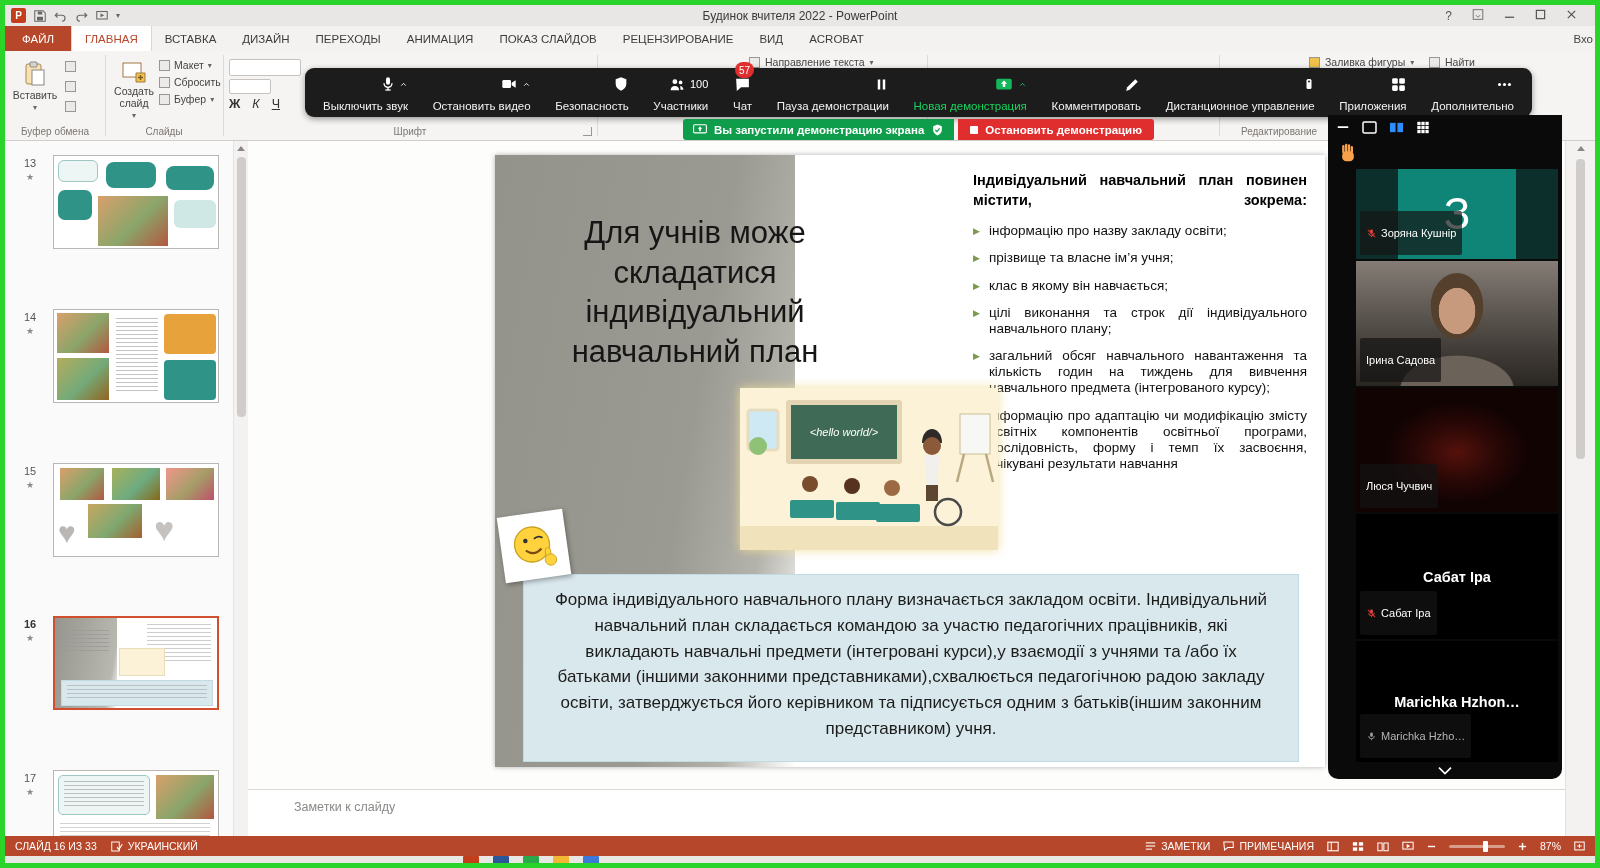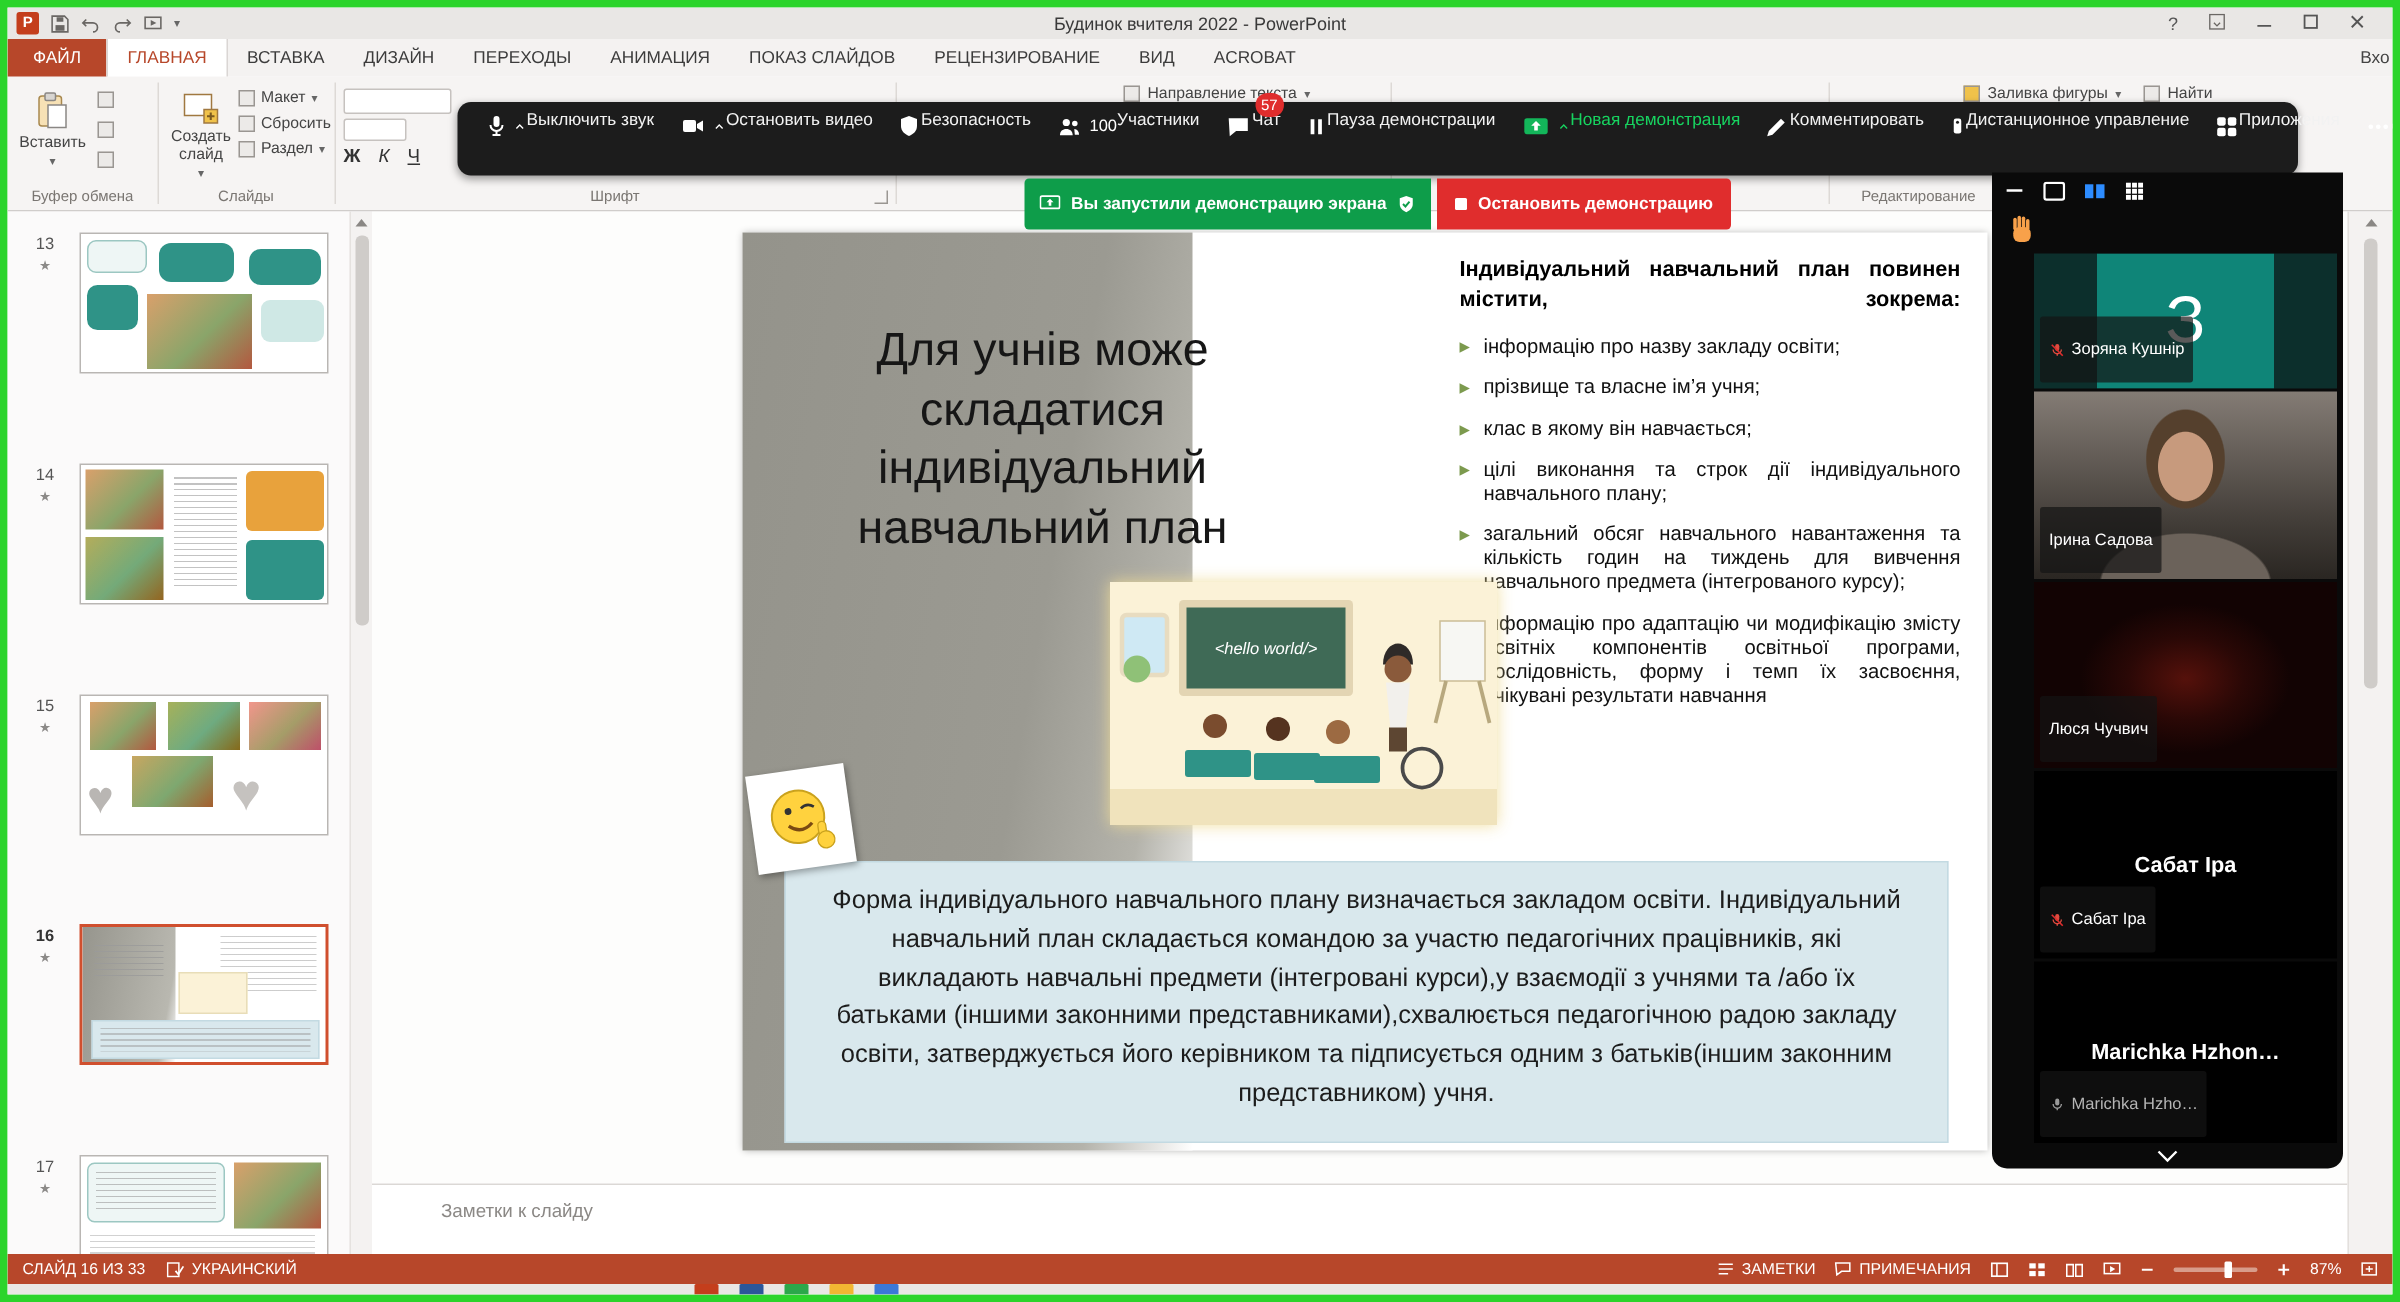--- a/index.html
+++ b/index.html
@@ -32,29 +32,29 @@
   .slides-mini{position:absolute;left:154px;top:8px;display:flex;flex-direction:column;gap:5px;font-size:10.5px;color:#444}
   .slides-mini .row{display:flex;align-items:center;gap:4px;white-space:nowrap}
   .combo{position:absolute;background:#fff;border:1px solid #c6c2bf;border-radius:2px}
   .fontbtns{position:absolute;left:224px;top:46px;display:flex;gap:12px;font-size:12.5px;color:#333;align-items:baseline}
   .rib-right{position:absolute;top:5px;display:flex;align-items:center;gap:5px;font-size:10.5px;color:#444;white-space:nowrap}
   .dlg{position:absolute;bottom:4px;width:9px;height:9px;border:1px solid #9a9692;border-top:none;border-left:none}
   .chev-s{font-size:8px;color:#666}
 
   
   .zoom-toolbar{position:absolute;left:300px;top:63px;width:1227px;height:49px;background:#1c1c1c;border-radius:9px;display:flex;align-items:stretch;justify-content:space-between;padding:0 10px;z-index:30;box-shadow:0 2px 6px rgba(0,0,0,.4)}
-  .zt-item{position:relative;display:flex;flex-direction:row;align-items:flex-start;justify-content:space-between;padding:6px 8px 5px;color:#fff;cursor:default}
+  .zt-item{position:relative;display:flex;flex-direction:column;align-items:flex-end;justify-content:space-between;padding:6px 8px 5px;color:#fff;cursor:default}
   .zt-label{font-size:11.5px;color:#f2f2f2;white-space:nowrap}
   .zt-ic{display:flex;align-items:center;gap:3px;height:20px}
   .zt-badge{position:absolute;top:-6px;right:6px;min-width:18px;height:16px;background:#e02d2d;border-radius:9px;color:#fff;font-size:10px;display:flex;align-items:center;justify-content:center;padding:0 4px}
   .zt-count{font-size:11px;color:#fff}
   .zt-green .zt-label{color:#17d460}
 
   
-  .share-banner{position:absolute;left:678px;top:114px;height:34px;display:flex;gap:4px;z-index:31;font-size:11.5px;font-weight:bold}
+  .share-banner{position:absolute;left:678px;top:114px;height:21px;display:flex;gap:4px;z-index:31;font-size:11.5px;font-weight:bold}
   .sb-msg{background:#0e9d4a;color:#fff;display:flex;align-items:center;gap:7px;padding:0 10px;border-radius:3px 0 0 3px}
   .sb-stop{background:#e02d2d;color:#fff;display:flex;align-items:center;gap:7px;padding:0 12px;border-radius:0 3px 3px 0}
   .stop-sq{width:8px;height:8px;background:#fff;border-radius:1px}
 
   
   .thumbs{position:absolute;left:0;top:136px;width:228px;height:695px;background:#fbfafa;overflow:hidden;z-index:2}
   .thumb-entry{position:absolute;left:0;width:100%;height:100px}
   .thumb-meta{position:absolute;left:12px;top:2px;width:26px;display:flex;flex-direction:column;align-items:center;gap:3px}
   .thumb-num{font-size:11px;color:#555}
   .thumb-star{font-size:9px;color:#8c8a88}
@@ -218,21 +218,21 @@
           <span class="mini-ic"></span>
           <span>Макет</span>
           <span class="chev-s">▾</span>
         </div>
       <div class="row">
           <span class="mini-ic"></span>
           <span>Сбросить</span>
         </div>
       <div class="row">
           <span class="mini-ic"></span>
-          <span>Раздел</span>
+          <span>Буфер</span>
           <span class="chev-s">▾</span>
         </div>
     </div>
     <div class="glabel" style="left:100px;width:118px">Слайды</div>
 
     <div class="combo" style="left:224px;top:8px;width:72px;height:17px"></div>
     <div class="combo" style="left:224px;top:28px;width:42px;height:15px"></div>
     <div class="fontbtns">
       <span style="font-weight:bold">Ж</span>
       <span style="font-style:italic">К</span>

